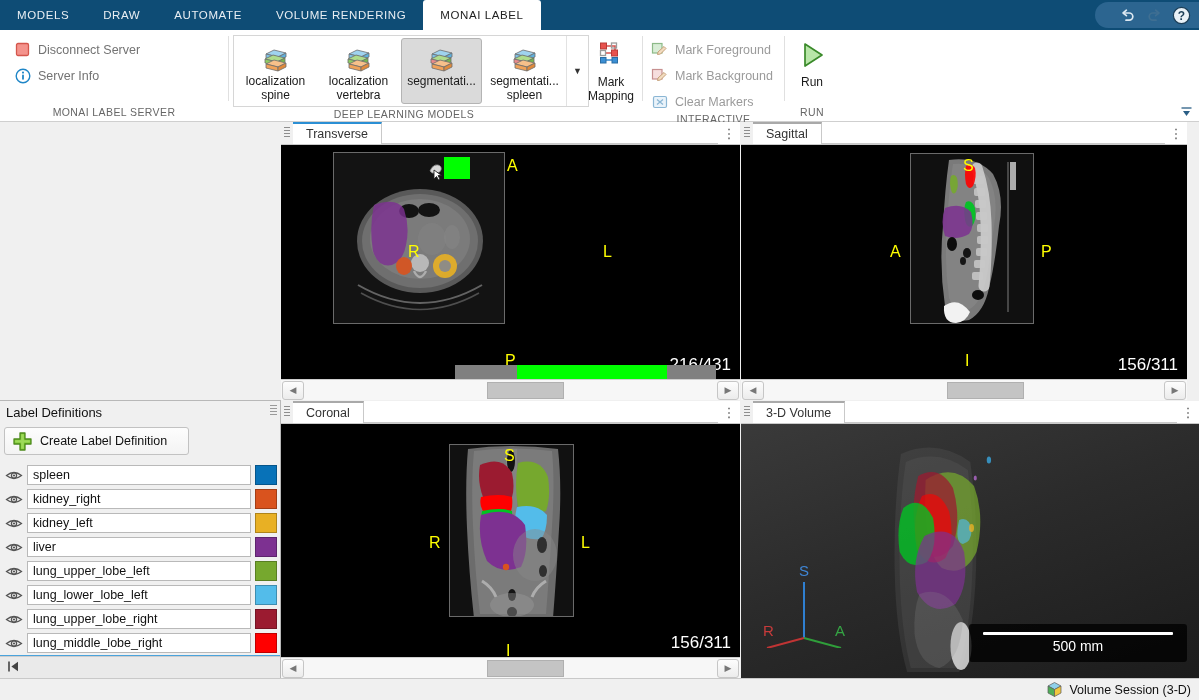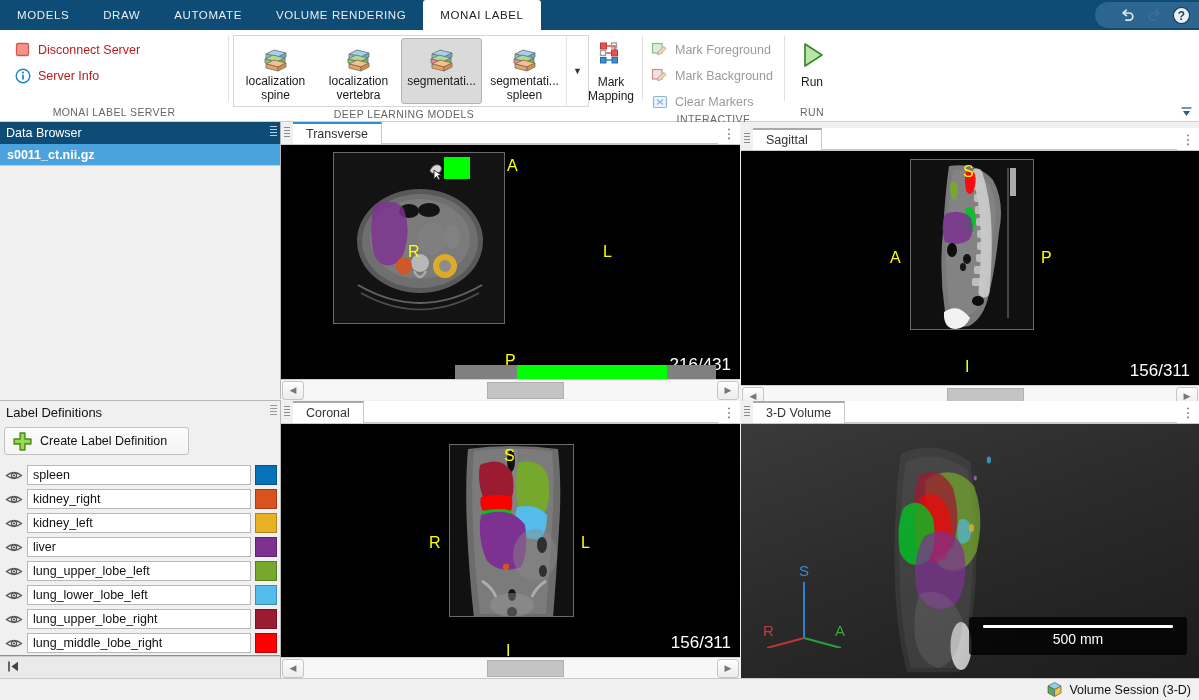--- a/index.html
+++ b/index.html
@@ -62,21 +62,21 @@
     width:84px; padding-top:4px; cursor:default;
   }
   .bigbtn .glyph { width:36px; height:36px; display:flex; align-items:center; justify-content:center; }
   .bigbtn .lbl { font-size:12px; text-align:center; line-height:14px; color:#1a1a1a; margin-top:2px; }
   .caret { font-size:8px; color:#333; }
 
   
   .smallcol { display:flex; flex-direction:column; padding-top:6px; gap:5px; }
   .smallbtn { display:flex; align-items:center; gap:7px; padding:2px 6px 2px 2px; cursor:default; }
   .smallbtn .glyph { width:17px; height:17px; display:flex; align-items:center; justify-content:center; flex:0 0 17px;}
-  .smallbtn .lbl { font-size:12.5px; color:#b91c1c; white-space:nowrap; }
+  .smallbtn .lbl { font-size:12.5px; color:#737373; white-space:nowrap; }
   .smallbtn.disabled .lbl { color:#9b9b9b; }
 
   
   .gallery {
     border:1px solid #d6d6d6; background:#fff; display:flex; align-items:stretch;
     height:72px; margin-top:2px;
   }
   .gal-items { display:flex; align-items:stretch; }
   .galitem {
     width:81px; display:flex; flex-direction:column; align-items:center; justify-content:flex-start;
@@ -143,21 +143,21 @@
   .ld-swatch { width:22px; height:20px; border:1px solid rgba(0,0,0,.25); flex:0 0 22px; }
   .ld-footer {
     position:absolute; bottom:0; left:0; right:0; height:22px; background:#eaeaea;
     border-top:1px solid #cdcdcd; display:flex; align-items:center; padding-left:6px;
   }
 
   
   .viewgrid { position:absolute; left:281px; top:122px; right:0; bottom:22px; background:#f0f0f0; }
   .vpane { position:absolute; background:#f5f5f5; }
   .vpane.tl { left:0;   top:0;   width:459px; height:278px; }
-  .vpane.tr { left:460px; top:0; right:0;     height:278px;margin-top:6px; }
+  .vpane.tr { left:460px; top:0; right:12px;     height:278px; }
   .vpane.bl { left:0;   top:279px; width:459px; bottom:0; }
   .vpane.br { left:460px; top:279px; right:0;  bottom:0; }
 
   .vtabbar {
     height:23px; background:#f0f0f0; border-bottom:1px solid #c9c9c9;
     display:flex; align-items:stretch; position:relative;
   }
   .vtab-grip { width:12px; display:flex; align-items:center; justify-content:center; }
   .vtab-grip i { display:block; width:6px; height:1px; background:#8d8d8d; margin-bottom:2px;}
   .vtab {
@@ -206,21 +206,21 @@
 
   
   .statusbar {
     position:absolute; left:0; bottom:0; width:1199px; height:22px; background:#f0f0f0;
     border-top:1px solid #c9c9c9; display:flex; align-items:center; justify-content:flex-end;
     padding-right:8px; gap:6px;
   }
   .statusbar .lbl { font-size:12.5px; color:#111; }
 
   .scale-pill {
-    position:absolute; right:12px; bottom:23px; width:218px; height:38px;
+    position:absolute; right:12px; bottom:16px; width:218px; height:38px;
     background:rgba(0,0,0,.78); border-radius:3px; display:flex; flex-direction:column;
     align-items:center; justify-content:center; gap:3px;
   }
   .scale-pill .rule { width:190px; height:3px; background:#fff; border-radius:1px; }
   .scale-pill .lbl { color:#fff; font-size:14px; }
 
   .axes3d { position:absolute; left:18px; bottom:30px; width:90px; height:90px; }
 </style>
 </head>
 <body>
@@ -471,36 +471,20 @@
     <div class="ribbon-collapse">
       <svg width="13" height="13" viewBox="0 0 13 13">
           <path d="M1.5 2 H11.5" stroke="#2b5f86" stroke-width="1.3"></path>
           <path d="M3 5 H10 L6.5 10 Z" fill="#2b5f86"></path>
         </svg>
     </div>
   </div>
 
   <div class="left-col">
 
-    <div class="dbrowser">
-      <div class="panel-title-bar">
-        <span>Data Browser</span>
-        <span class="grip">
-            <i></i>
-            <i></i>
-            <i></i>
-            <i></i>
-          </span>
-      </div>
-      <div class="dbrowser-list">
-        <div class="dbrowser-item">
-          <span>s0011_ct.nii.gz</span>
-        </div>
-      </div>
-    </div>
 
     <div class="labeldefs">
       <div class="ld-head">
         <span>Label Definitions</span>
         <span class="grip">
             <i></i>
             <i></i>
             <i></i>
             <i></i>
           </span>

